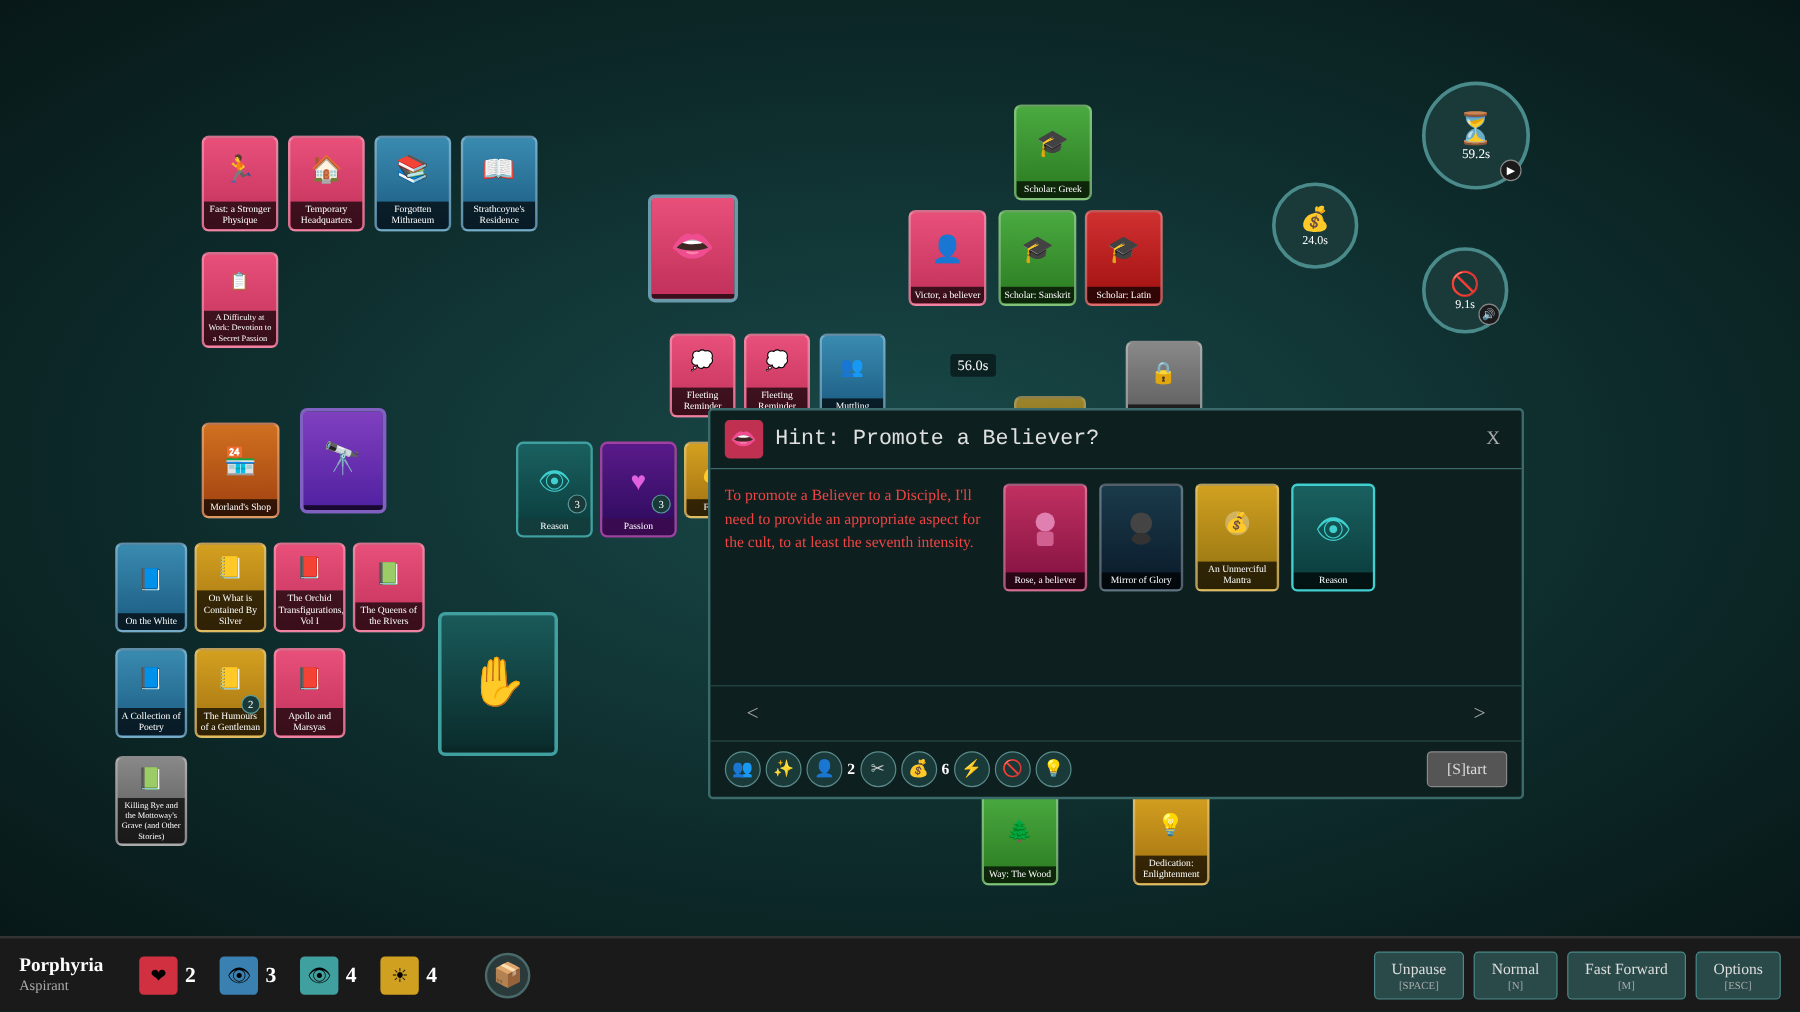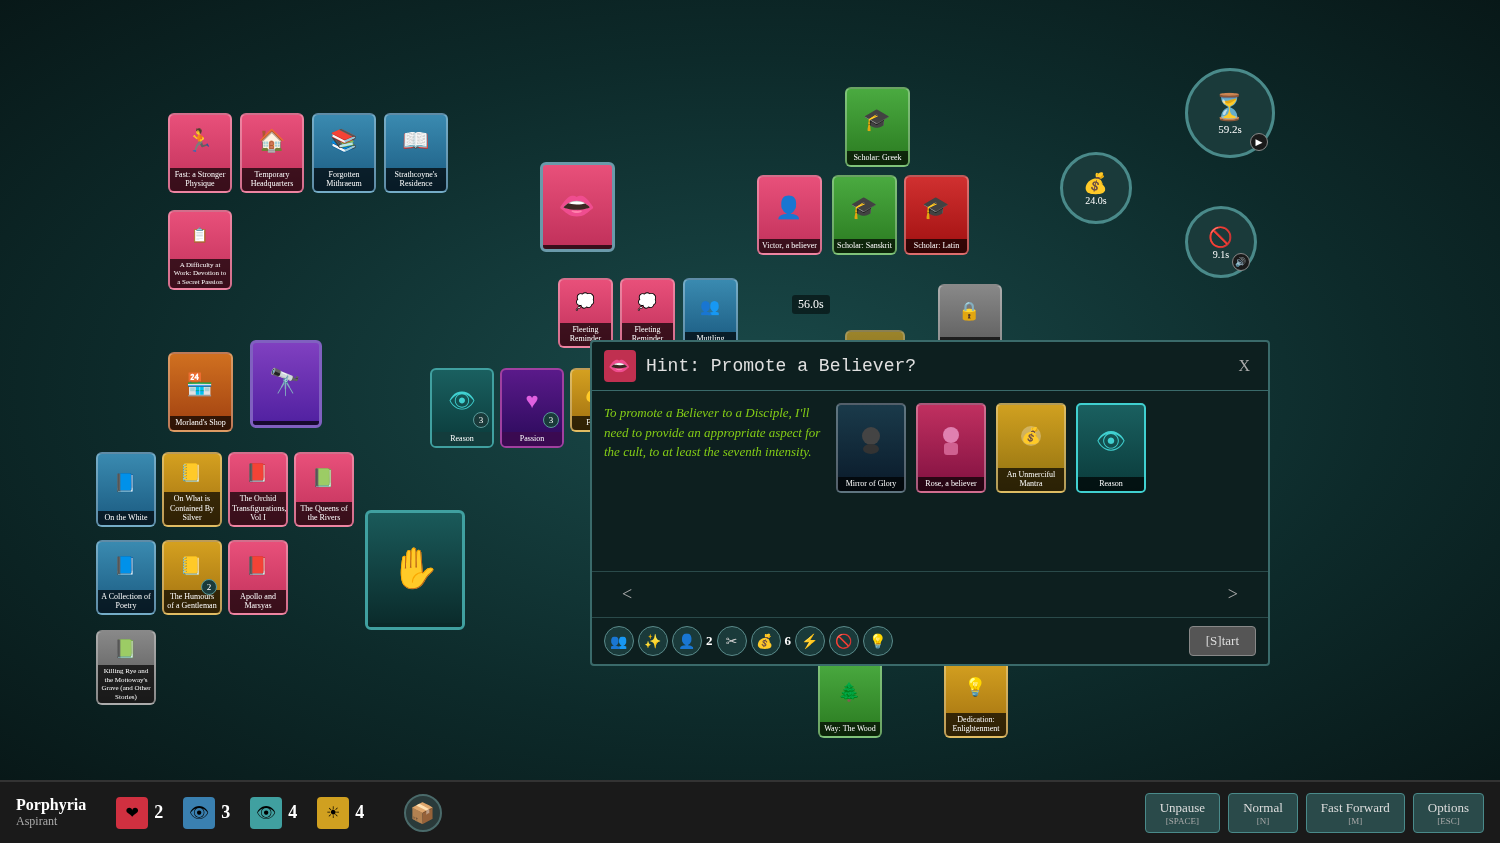--- a/index.html
+++ b/index.html
@@ -136,22 +136,21 @@
     #hint-body {
       display: flex;
       padding: 12px;
       gap: 12px;
       min-height: 180px;
     }
 
     #hint-description {
       flex: 0 0 220px;
       font-size: 13px;
-      color: #84cc16;
-      font-style: italic;
+      color: #ef4444;
       line-height: 1.5;
     }
 
     #hint-cards-area {
       flex: 1;
     }
 
     #hint-tabs {
       display: flex;
       gap: 4px;
@@ -537,38 +536,38 @@
     <div id="hint-header">
       <div style="width:32px;height:32px;background:#c03050;border-radius:4px;display:flex;align-items:center;justify-content:center;font-size:18px;">👄</div>
       <div id="hint-title">Hint: Promote a Believer?</div>
       <div id="hint-close">X</div>
     </div>
     <div id="hint-body">
       <div id="hint-description">To promote a Believer to a Disciple, I'll need to provide an appropriate aspect for the cult, to at least the seventh intensity.</div>
       <div id="hint-cards-area">
         <div id="hint-cards-row">
 
+          <div class="hint-card" style="background:linear-gradient(180deg,#c03060,#801040);">
+            <div class="hint-card-icon">
+              <svg width="36" height="36" viewBox="0 0 36 36">
+                  <circle cx="18" cy="12" r="8" fill="#e080b0"></circle>
+                  <rect x="11" y="20" width="14" height="12" rx="3" fill="#d06090"></rect>
+                </svg>
+            </div>
+            <div class="hint-card-label">Rose, a believer</div>
+          </div>
+
           <div class="hint-card" style="background:linear-gradient(180deg,#1a3a4a,#0a1a2a);">
             <div class="hint-card-icon">
               <svg width="36" height="36" viewBox="0 0 36 36">
                   <circle cx="18" cy="13" r="9" fill="#444"></circle>
                   <ellipse cx="18" cy="26" rx="8" ry="5" fill="#333"></ellipse>
                 </svg>
             </div>
             <div class="hint-card-label">Mirror of Glory</div>
-          </div>
-
-          <div class="hint-card" style="background:linear-gradient(180deg,#c03060,#801040);">
-            <div class="hint-card-icon">
-              <svg width="36" height="36" viewBox="0 0 36 36">
-                  <circle cx="18" cy="12" r="8" fill="#e080b0"></circle>
-                  <rect x="11" y="20" width="14" height="12" rx="3" fill="#d06090"></rect>
-                </svg>
-            </div>
-            <div class="hint-card-label">Rose, a believer</div>
           </div>
 
           <div class="hint-card" style="background:linear-gradient(180deg,#d0a020,#907010);">
             <div class="hint-card-icon">
               <svg width="36" height="36" viewBox="0 0 36 36">
                   <circle cx="18" cy="18" r="10" fill="#fff" opacity="0.3"></circle>
                   <text x="18" y="23" text-anchor="middle" font-size="16" fill="#fff">💰</text>
                 </svg>
             </div>
             <div class="hint-card-label">An Unmerciful Mantra</div>

